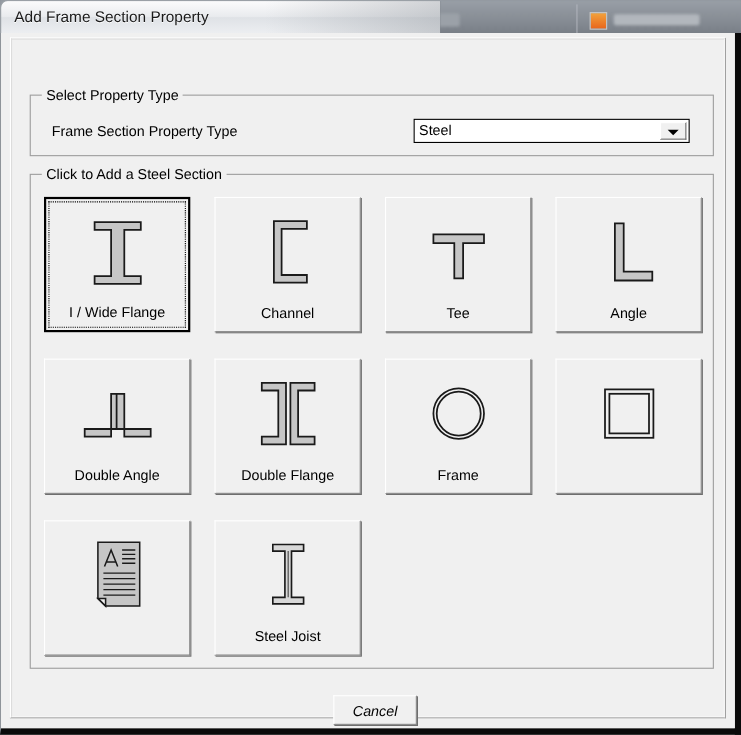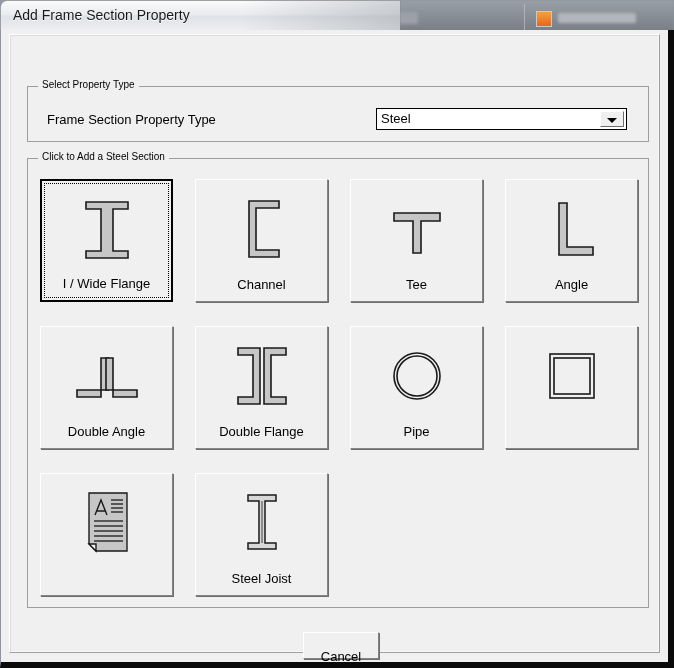--- a/index.html
+++ b/index.html
@@ -108,21 +108,21 @@
     position: absolute;
     border: 1px solid #9d9d9d;
     box-sizing: border-box;
     background: transparent;
   }
   .group-title {
     position: absolute;
     top: -8px; left: 10px;
     background: #f0f0f0;
     padding: 0 4px;
-    font-size: 10px;
+    font-size: 13px;
     color: #000;
     white-space: nowrap;
     text-align: center;
   }
 
   #grp-type  { left: 26px; top: 56px;  width: 622px; height: 56px; }
   #grp-click { left: 26px; top: 128px; width: 622px; height: 450px; }
 
   .field-label {
     position: absolute;
@@ -205,21 +205,22 @@
     border: 1px solid #ffffff;
     border-right-color: #848484;
     border-bottom-color: #848484;
     box-shadow: 1px 1px 0 0 #6e6e6e;
     box-sizing: border-box;
     font-size: 13px; color: #000;
     font-family: "Liberation Sans", sans-serif;
     cursor: pointer;
     line-height: 25px;
     text-align: center;
-    padding: 11px;
+    padding: 1px;
+    font-style: italic;
   }
 </style>
 </head>
 <body>
 
 <div id="backdrop">
   <div class="bg-strip"></div>
   <div class="bg-btn" style="left:206px;"></div>
   <div class="bg-btn" style="left:268px;"></div>
   <div class="bg-btn" style="left:330px;"></div>
@@ -313,21 +314,21 @@
         <div class="caption">Double Flange</div>
       </div>
 
       <div class="secbtn" style="left:349px; top:296px;">
         <div class="glyph">
           <svg width="70" height="76" viewBox="0 0 70 76">
             <circle cx="35" cy="38" r="23" fill="none" stroke="#1a1a1a" stroke-width="1.6"></circle>
             <circle cx="35" cy="38" r="20" fill="none" stroke="#1a1a1a" stroke-width="1.6"></circle>
           </svg>
         </div>
-        <div class="caption">Pipe</div>
+        <div class="caption">Frame</div>
       </div>
 
       <div class="secbtn" style="left:504px; top:296px;">
         <div class="glyph">
           <svg width="70" height="76" viewBox="0 0 70 76">
             <rect x="13" y="16" width="44" height="44" fill="none" stroke="#1a1a1a" stroke-width="1.6"></rect>
             <rect x="17" y="20" width="36" height="36" fill="none" stroke="#1a1a1a" stroke-width="1.6"></rect>
           </svg>
         </div>
       </div>

